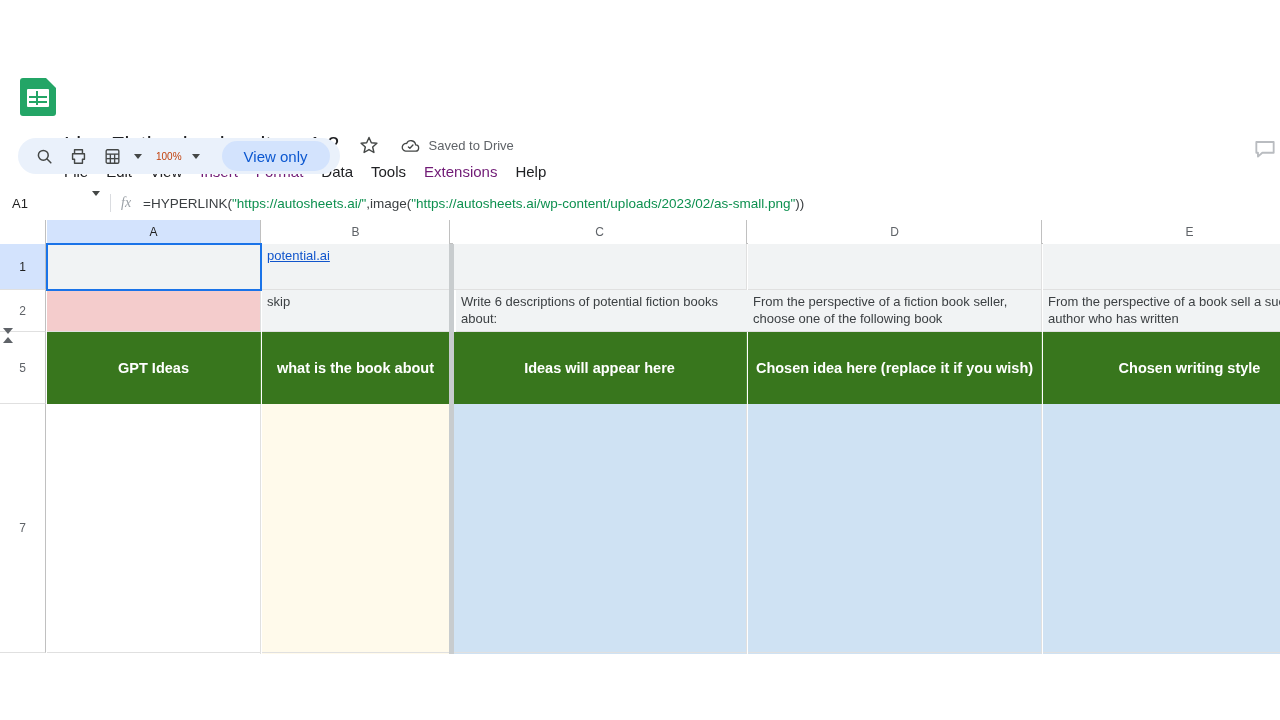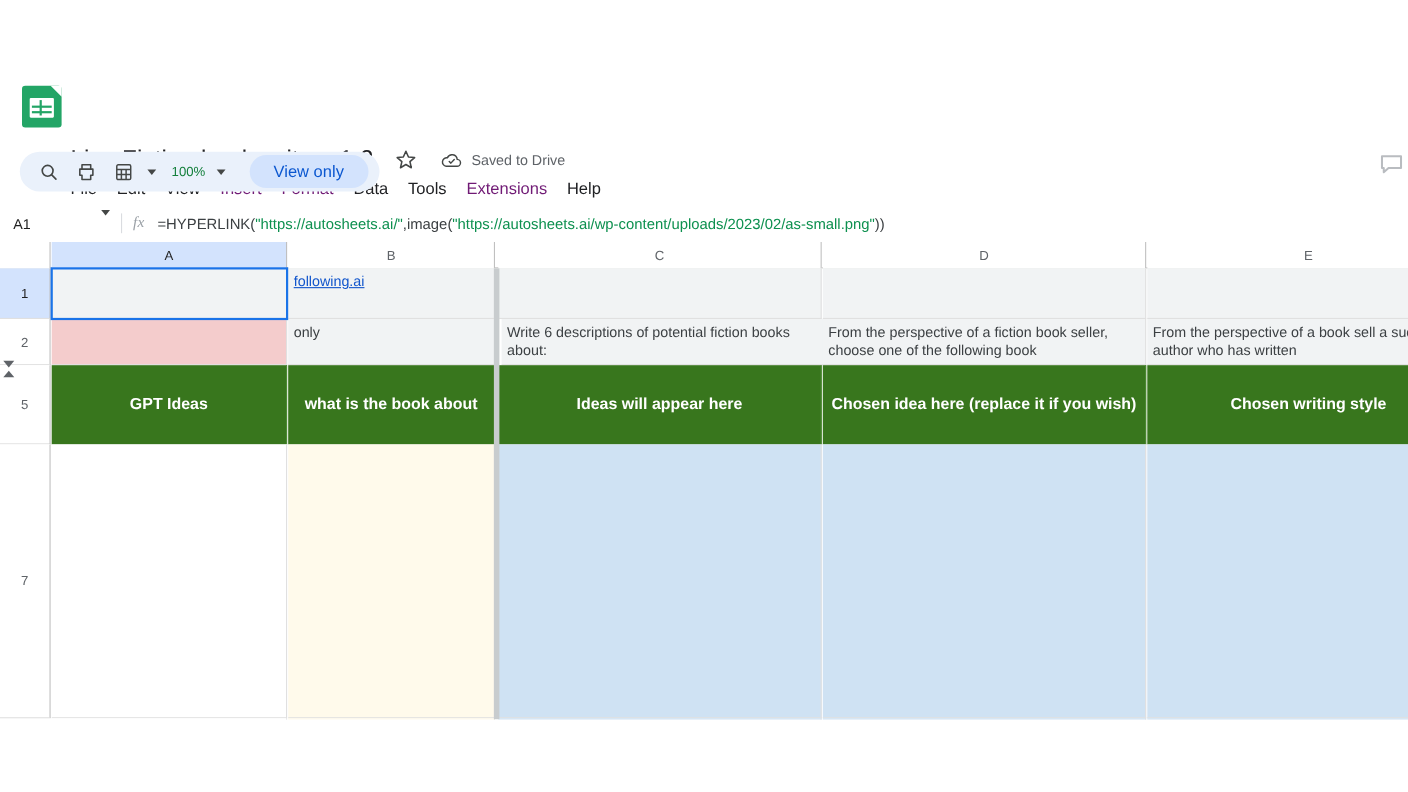--- a/index.html
+++ b/index.html
@@ -73,21 +73,21 @@
   .tb-btn {
     width:32px; height:32px; border-radius:50%;
     display:flex; align-items:center; justify-content:center; cursor:pointer;
   }
   .tb-caret {
     width:16px; height:32px; display:flex; align-items:center; justify-content:center;
     cursor:pointer;
   }
   .caret { width:0;height:0;border-left:4px solid transparent;border-right:4px solid transparent;border-top:5px solid #444746; }
   .zoom-val {
-    font-size:12px; color:#15803d; padding:0 4px 0 8px; white-space:nowrap; cursor:pointer;
+    font-size:10px; color:#c2410c; padding:0 4px 0 8px; white-space:nowrap; cursor:pointer;
   }
   .viewonly-pill {
     margin-left:16px; height:30px; padding:0 22px; border-radius:15px;
     background:#d3e3fd; color:#0b57d0; font-size:15px; font-weight:500;
     display:flex; align-items:center; justify-content:center; white-space:nowrap; cursor:pointer;
   }
 
   
   .formula-bar {
     position:absolute; left:0; top:188px; width:1280px; height:30px; background:#fff;
@@ -273,28 +273,28 @@
     <div class="row-hdr sel" style="top:24px;  height:46px;">1</div>
     <div class="row-hdr" style="top:70px;  height:42px;">2</div>
     <div class="row-hdr" style="top:112px; height:72px;">5</div>
     <div class="row-hdr" style="top:184px; height:249px;">7</div>
 
     <div class="grp-tri" style="top:100px;"><span class="tri-up"></span></div>
     <div class="grp-tri" style="top:114px;"><span class="tri-dn"></span></div>
 
     <div class="cell r1" style="left:47px;  top:24px; width:214px; height:46px;"></div>
     <div class="cell r1" style="left:262px; top:24px; width:188px; height:46px;">
-      <span class="link">following.ai</span>
+      <span class="link">potential.ai</span>
     </div>
     <div class="cell r1" style="left:453px; top:24px; width:294px; height:46px;"></div>
     <div class="cell r1" style="left:748px; top:24px; width:294px; height:46px;"></div>
     <div class="cell r1" style="left:1043px;top:24px; width:294px; height:46px;"></div>
 
     <div class="cell pink" style="left:47px;  top:70px; width:214px; height:42px;"></div>
-    <div class="cell r1" style="left:262px; top:70px; width:188px; height:42px;">only</div>
+    <div class="cell r1" style="left:262px; top:70px; width:188px; height:42px;">skip</div>
     <div class="cell r1" style="left:456px; top:70px; width:294px; height:42px;">Write 6 descriptions of potential fiction books about:</div>
     <div class="cell r1" style="left:748px; top:70px; width:294px; height:42px;">From the perspective of a fiction book seller, choose one of the following book</div>
     <div class="cell r1" style="left:1043px;top:70px; width:294px; height:42px;">From the perspective of a book sell a successful author who has written</div>
 
     <div class="cell hdrgreen" style="left:47px;  top:112px; width:214px; height:72px;">GPT Ideas</div>
     <div class="cell hdrgreen" style="left:262px; top:112px; width:188px; height:72px;">what is the book about</div>
     <div class="cell hdrgreen" style="left:453px; top:112px; width:294px; height:72px;">Ideas will appear here</div>
     <div class="cell hdrgreen" style="left:748px; top:112px; width:294px; height:72px;">Chosen idea here (replace it if you wish)</div>
     <div class="cell hdrgreen" style="left:1043px;top:112px; width:294px; height:72px;">Chosen writing style</div>
 

